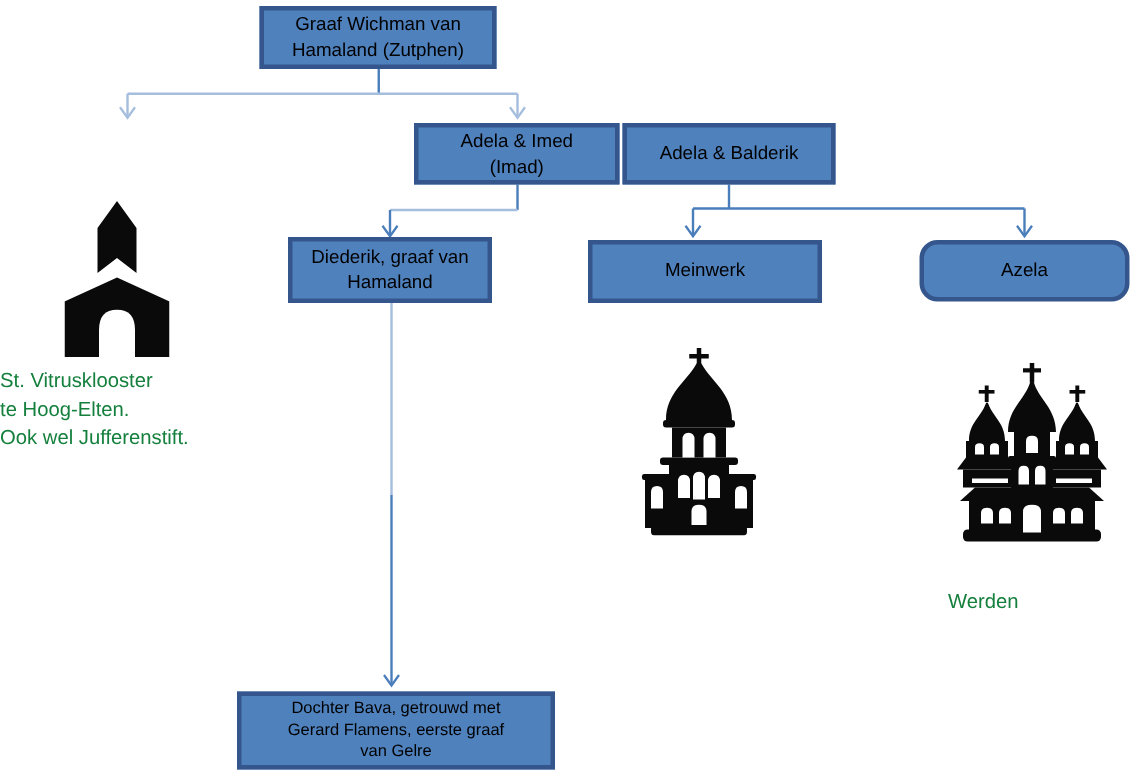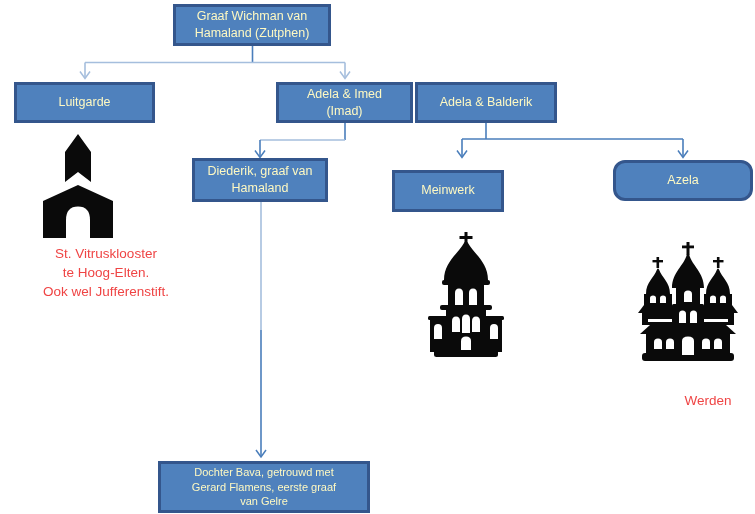--- a/index.html
+++ b/index.html
@@ -4,34 +4,34 @@
 <style>
   html,body{margin:0;padding:0;background:#fff;}
   .canvas{
     position:relative;width:755px;height:514px;background:#ffffff;overflow:hidden;
     font-family:"Liberation Sans",sans-serif;
   }
   .connectors{position:absolute;left:0;top:0;width:755px;height:514px;}
   .node{
     position:absolute;box-sizing:border-box;
     background:#4F81BD;border:3px solid #34568C;
-    color:#fef9c3;display:flex;align-items:center;justify-content:center;
+    color:#000000;display:flex;align-items:center;justify-content:center;
     text-align:center;font-size:12.5px;line-height:1.4;white-space:pre-line;
   }
   .node-wichman{left:173px;top:4px;width:158px;height:42px;}
   .node-luitgarde{left:14px;top:82px;width:141px;height:41px;}
   .node-adela-imed{left:276px;top:82px;width:137px;height:41px;line-height:1.35;}
   .node-adela-balderik{left:415px;top:82px;width:142px;height:41px;}
   .node-diederik{left:192px;top:158px;width:136px;height:44px;}
-  .node-meinwerk{left:392px;top:160px;width:112px;height:42px;margin-top:10px;}
+  .node-meinwerk{left:392px;top:160px;width:156px;height:42px;}
   .node-azela{left:613px;top:160px;width:140px;height:41px;border-radius:12px;}
   .node-bava{left:158px;top:461px;width:212px;height:52px;font-size:11px;line-height:1.32;}
   .caption{
-    position:absolute;color:#ef4444;font-size:13.5px;line-height:1.42;
-    text-align:center;white-space:pre-line;margin-left:20px;
+    position:absolute;color:#15803d;font-size:13.5px;line-height:1.42;
+    text-align:left;white-space:pre-line;
   }
   .caption-elten{left:0px;top:244px;width:172px;}
   .caption-paderborn{left:378px;top:367px;width:176px;}
   .caption-werden{left:632px;top:391px;width:112px;}
   .icon{position:absolute;}
   .icon-elten{left:43px;top:133px;}
   .icon-paderborn{left:424px;top:232px;}
   .icon-werden{left:638px;top:242px;}
 </style>
 </head>
@@ -60,21 +60,20 @@
     <path d="M683,139 V157" stroke="#4A7EBB" stroke-width="1.6"></path>
     <polyline points="678,150.5 683,157.5 688,150.5" stroke="#4A7EBB" stroke-width="1.5"></polyline>
 
     <path d="M261,202 V330" stroke="#A5BEDD" stroke-width="1.6"></path>
     <path d="M261,330 V456" stroke="#4A7EBB" stroke-width="1.6"></path>
     <polyline points="256,450 261,457 266,450" stroke="#4A7EBB" stroke-width="1.5"></polyline>
   </svg>
 
   <div class="node node-wichman">Graaf Wichman van
 Hamaland (Zutphen)</div>
-  <div class="node node-luitgarde">Luitgarde</div>
   <div class="node node-adela-imed">Adela &amp; Imed
 (Imad)</div>
   <div class="node node-adela-balderik">Adela &amp; Balderik</div>
   <div class="node node-diederik">Diederik, graaf van
 Hamaland</div>
   <div class="node node-meinwerk">Meinwerk</div>
   <div class="node node-azela">Azela</div>
   <div class="node node-bava">Dochter Bava, getrouwd met
 Gerard Flamens, eerste graaf
 van Gelre</div>

